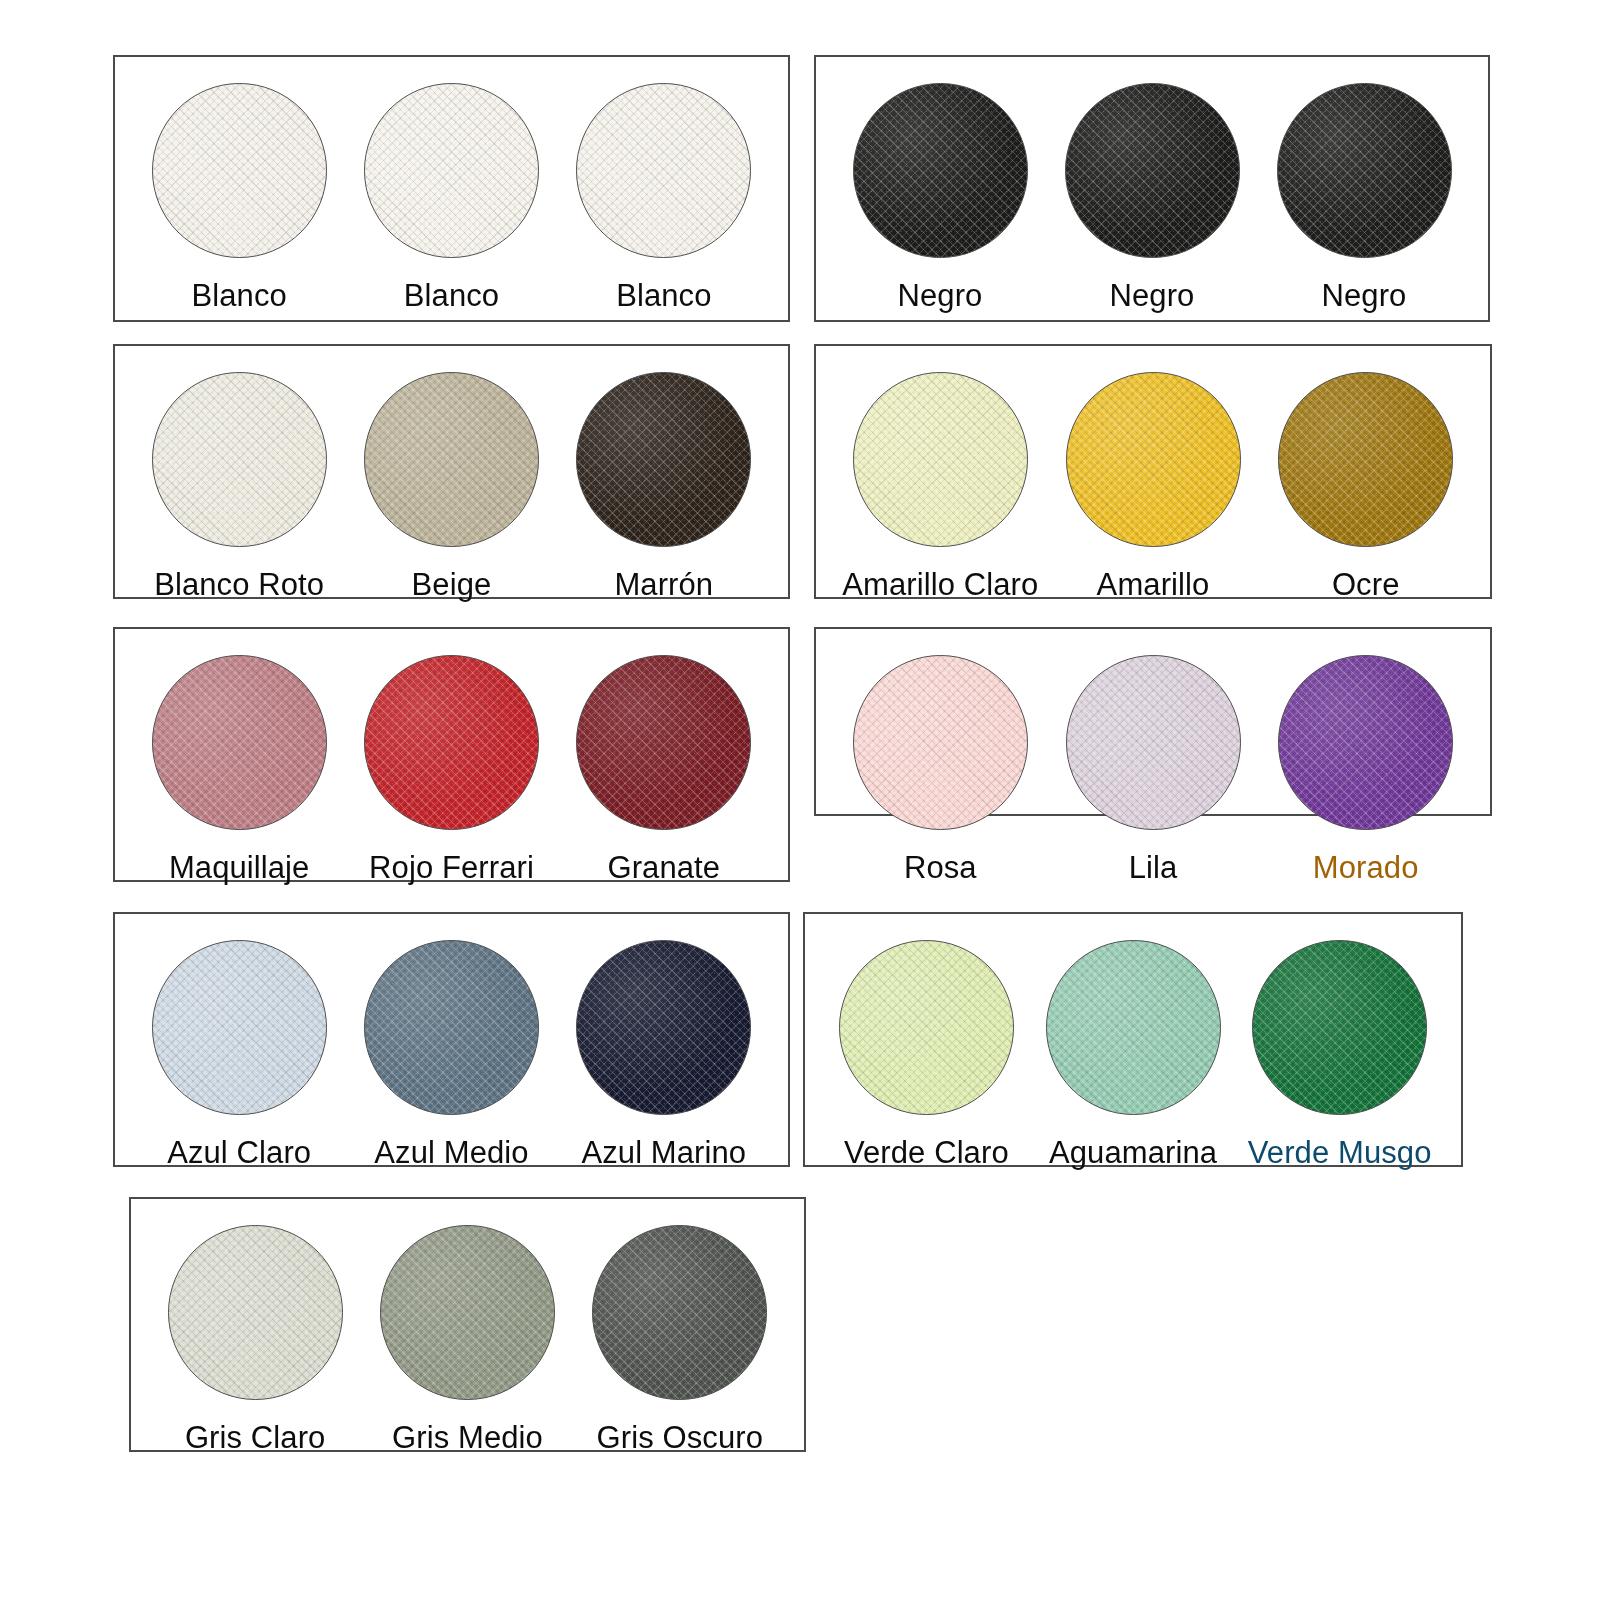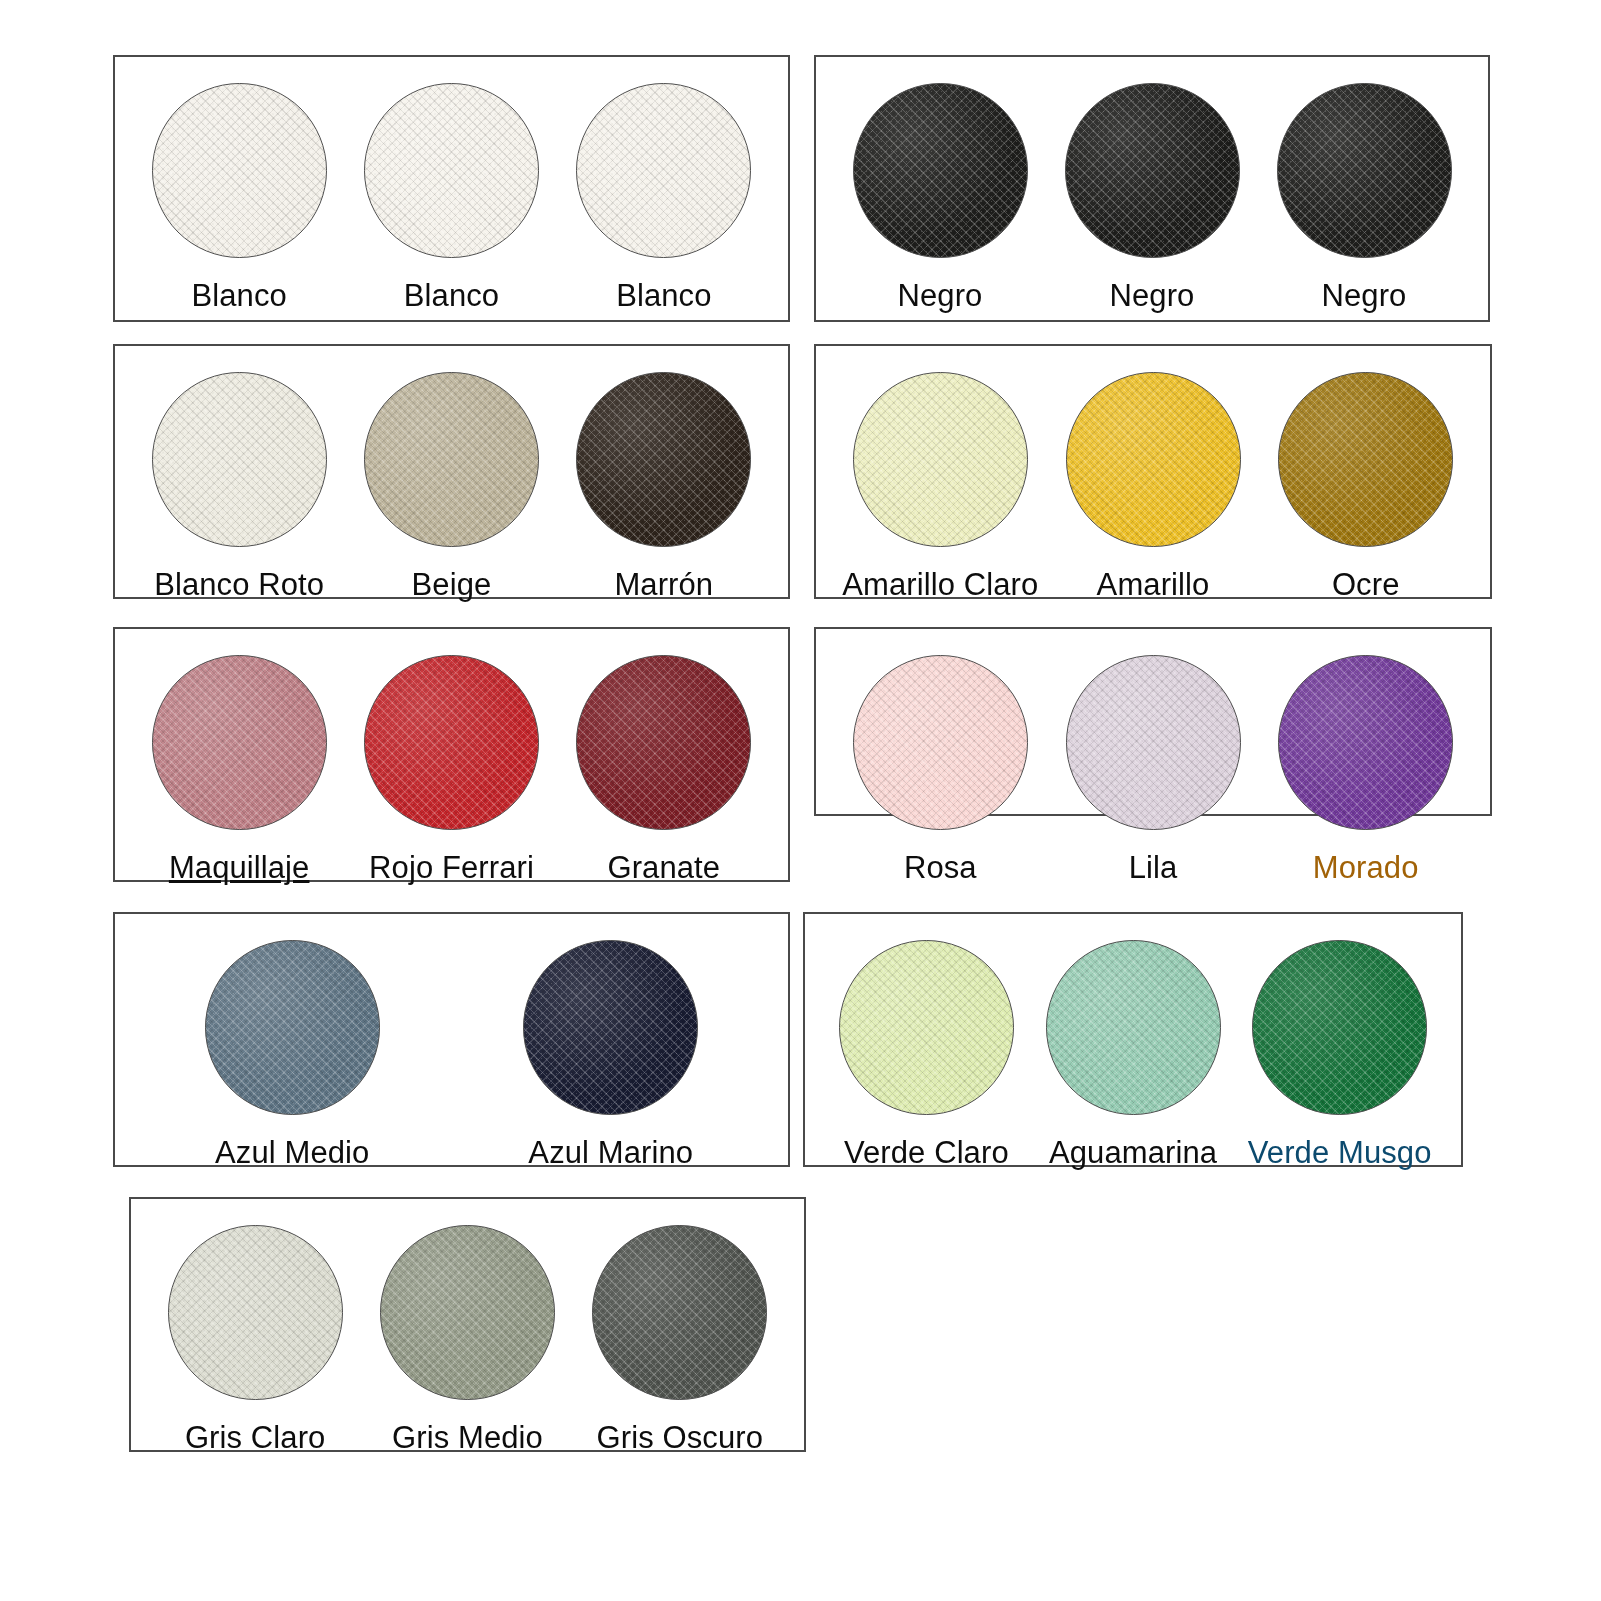--- a/index.html
+++ b/index.html
@@ -161,21 +161,21 @@
         <div class="swatch-label" style="color: rgb(13, 13, 13);">Amarillo</div>
       </div>
       <div class="swatch-cell">
         <div class="swatch-disc" style="background-color: rgb(158, 119, 16); border-color: rgb(77, 77, 77);"></div>
         <div class="swatch-label" style="color: rgb(13, 13, 13);">Ocre</div>
       </div>
     </div>
     <div class="panel" style="left: 113px; top: 627px; width: 677px; height: 255px; border-color: rgb(74, 74, 74);">
       <div class="swatch-cell">
         <div class="swatch-disc" style="background-color: rgb(190, 127, 134); border-color: rgb(77, 77, 77);"></div>
-        <div class="swatch-label" style="color: rgb(13, 13, 13); text-decoration: underline;">Maquillaje</div>
+        <div class="swatch-label" style="color: rgb(13, 13, 13);">Maquillaje</div>
       </div>
       <div class="swatch-cell">
         <div class="swatch-disc" style="background-color: rgb(196, 36, 42); border-color: rgb(77, 77, 77);"></div>
         <div class="swatch-label" style="color: rgb(13, 13, 13);">Rojo Ferrari</div>
       </div>
       <div class="swatch-cell">
         <div class="swatch-disc" style="background-color: rgb(124, 30, 38); border-color: rgb(77, 77, 77);"></div>
         <div class="swatch-label" style="color: rgb(13, 13, 13);">Granate</div>
       </div>
     </div>
@@ -188,20 +188,24 @@
         <div class="swatch-disc" style="background-color: rgb(221, 210, 221); border-color: rgb(77, 77, 77);"></div>
         <div class="swatch-label" style="color: rgb(13, 13, 13);">Lila</div>
       </div>
       <div class="swatch-cell">
         <div class="swatch-disc" style="background-color: rgb(113, 57, 154); border-color: rgb(77, 77, 77);"></div>
         <div class="swatch-label" style="color: #a16207; text-align: center;">Morado</div>
       </div>
     </div>
     <div class="panel" style="left: 113px; top: 912px; width: 677px; height: 255px; border-color: rgb(74, 74, 74);">
       <div class="swatch-cell">
+        <div class="swatch-disc" style="background-color: rgb(207, 218, 228); border-color: rgb(77, 77, 77);"></div>
+        <div class="swatch-label" style="color: rgb(13, 13, 13);">Azul Claro</div>
+      </div>
+      <div class="swatch-cell">
         <div class="swatch-disc" style="background-color: rgb(94, 116, 132); border-color: rgb(77, 77, 77);"></div>
         <div class="swatch-label" style="color: rgb(13, 13, 13);">Azul Medio</div>
       </div>
       <div class="swatch-cell">
         <div class="swatch-disc" style="background-color: rgb(24, 28, 50); border-color: rgb(77, 77, 77);"></div>
         <div class="swatch-label" style="color: rgb(13, 13, 13);">Azul Marino</div>
       </div>
     </div>
     <div class="panel" style="left: 803px; top: 912px; width: 660px; height: 255px; border-color: rgb(74, 74, 74);">
       <div class="swatch-cell">

